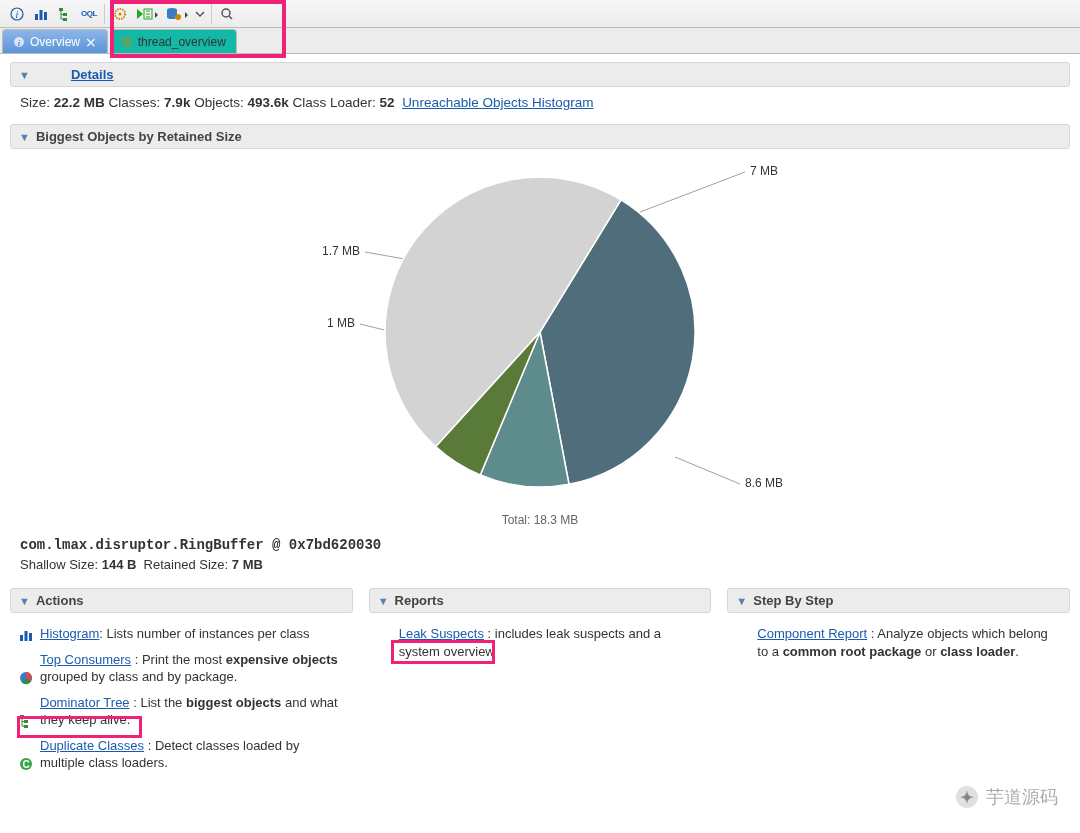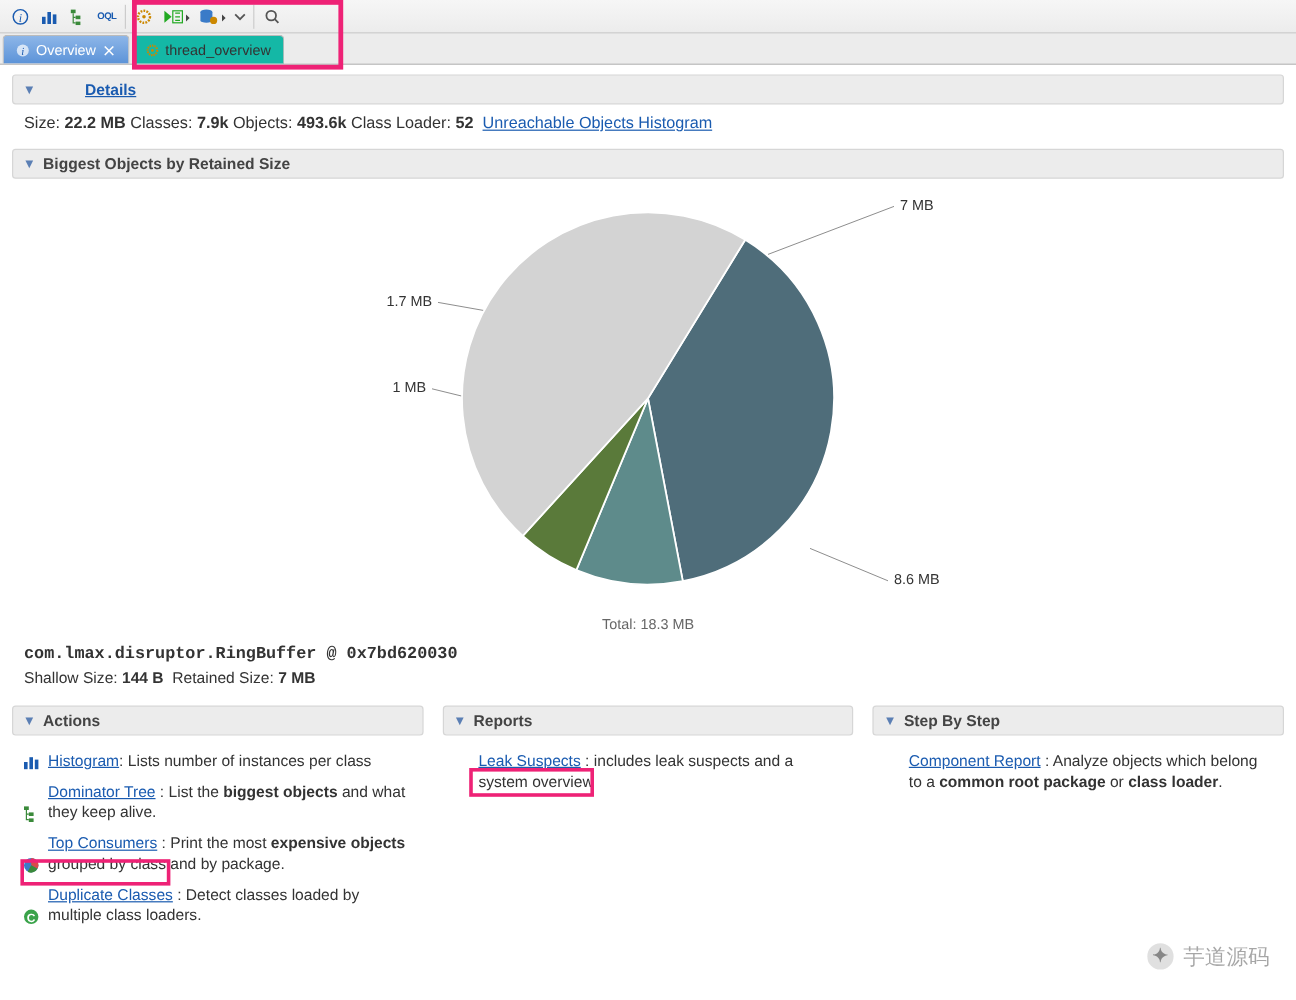--- a/index.html
+++ b/index.html
@@ -248,41 +248,41 @@
               <rect x="1" y="7" width="3" height="6" fill="#1a5bb0"></rect>
               <rect x="5.5" y="3" width="3" height="10" fill="#1a5bb0"></rect>
               <rect x="10" y="5" width="3" height="8" fill="#1a5bb0"></rect>
             </svg>
           </span>
         <span><a href="#">Histogram</a><span>: Lists number of instances per class</span></span>
       </div>
       <div class="action-item">
         <span class="action-icon">
             <svg width="14" height="14">
+              <circle cx="7" cy="7" r="6" fill="#3a7bc8"></circle>
+              <path d="M7 7 L7 1 A6 6 0 0 1 12.2 10 z" fill="#d94a4a"></path>
+              <path d="M7 7 L12.2 10 A6 6 0 0 1 4 12.5 z" fill="#3a8a3a"></path>
+            </svg>
+          </span>
+        <span><a href="#">Top Consumers</a><span> : Print the most <b>expensive objects</b> grouped by class and by package.</span></span>
+      </div>
+      <div class="action-item">
+        <span class="action-icon">
+            <svg width="14" height="14">
               <rect x="1" y="1" width="4" height="3" fill="#3a8a3a"></rect>
               <rect x="5" y="6" width="4" height="3" fill="#3a8a3a"></rect>
               <rect x="5" y="11" width="4" height="3" fill="#3a8a3a"></rect>
               <path d="M3 4 v 8 h2 M3 7.5 h2" stroke="#3a8a3a" fill="none"></path>
             </svg>
           </span>
         <span><a href="#">Dominator Tree</a><span> : List the <b>biggest objects</b> and what they keep alive.</span></span>
       </div>
       <div class="action-item">
         <span class="action-icon">
             <svg width="14" height="14">
-              <circle cx="7" cy="7" r="6" fill="#3a7bc8"></circle>
-              <path d="M7 7 L7 1 A6 6 0 0 1 12.2 10 z" fill="#d94a4a"></path>
-              <path d="M7 7 L12.2 10 A6 6 0 0 1 4 12.5 z" fill="#3a8a3a"></path>
-            </svg>
-          </span>
-        <span><a href="#">Top Consumers</a><span> : Print the most <b>expensive objects</b> grouped by class and by package.</span></span>
-      </div>
-      <div class="action-item">
-        <span class="action-icon">
-            <svg width="14" height="14">
               <circle cx="7" cy="7" r="6" fill="#3aa34a"></circle>
               <text x="7" y="11" text-anchor="middle" font-size="10" font-weight="bold" fill="#fff">C</text>
             </svg>
           </span>
         <span><a href="#">Duplicate Classes</a><span> : Detect classes loaded by multiple class loaders.</span></span>
       </div>
     </div>
 
     <div class="col">
       <div class="section-hdr">

